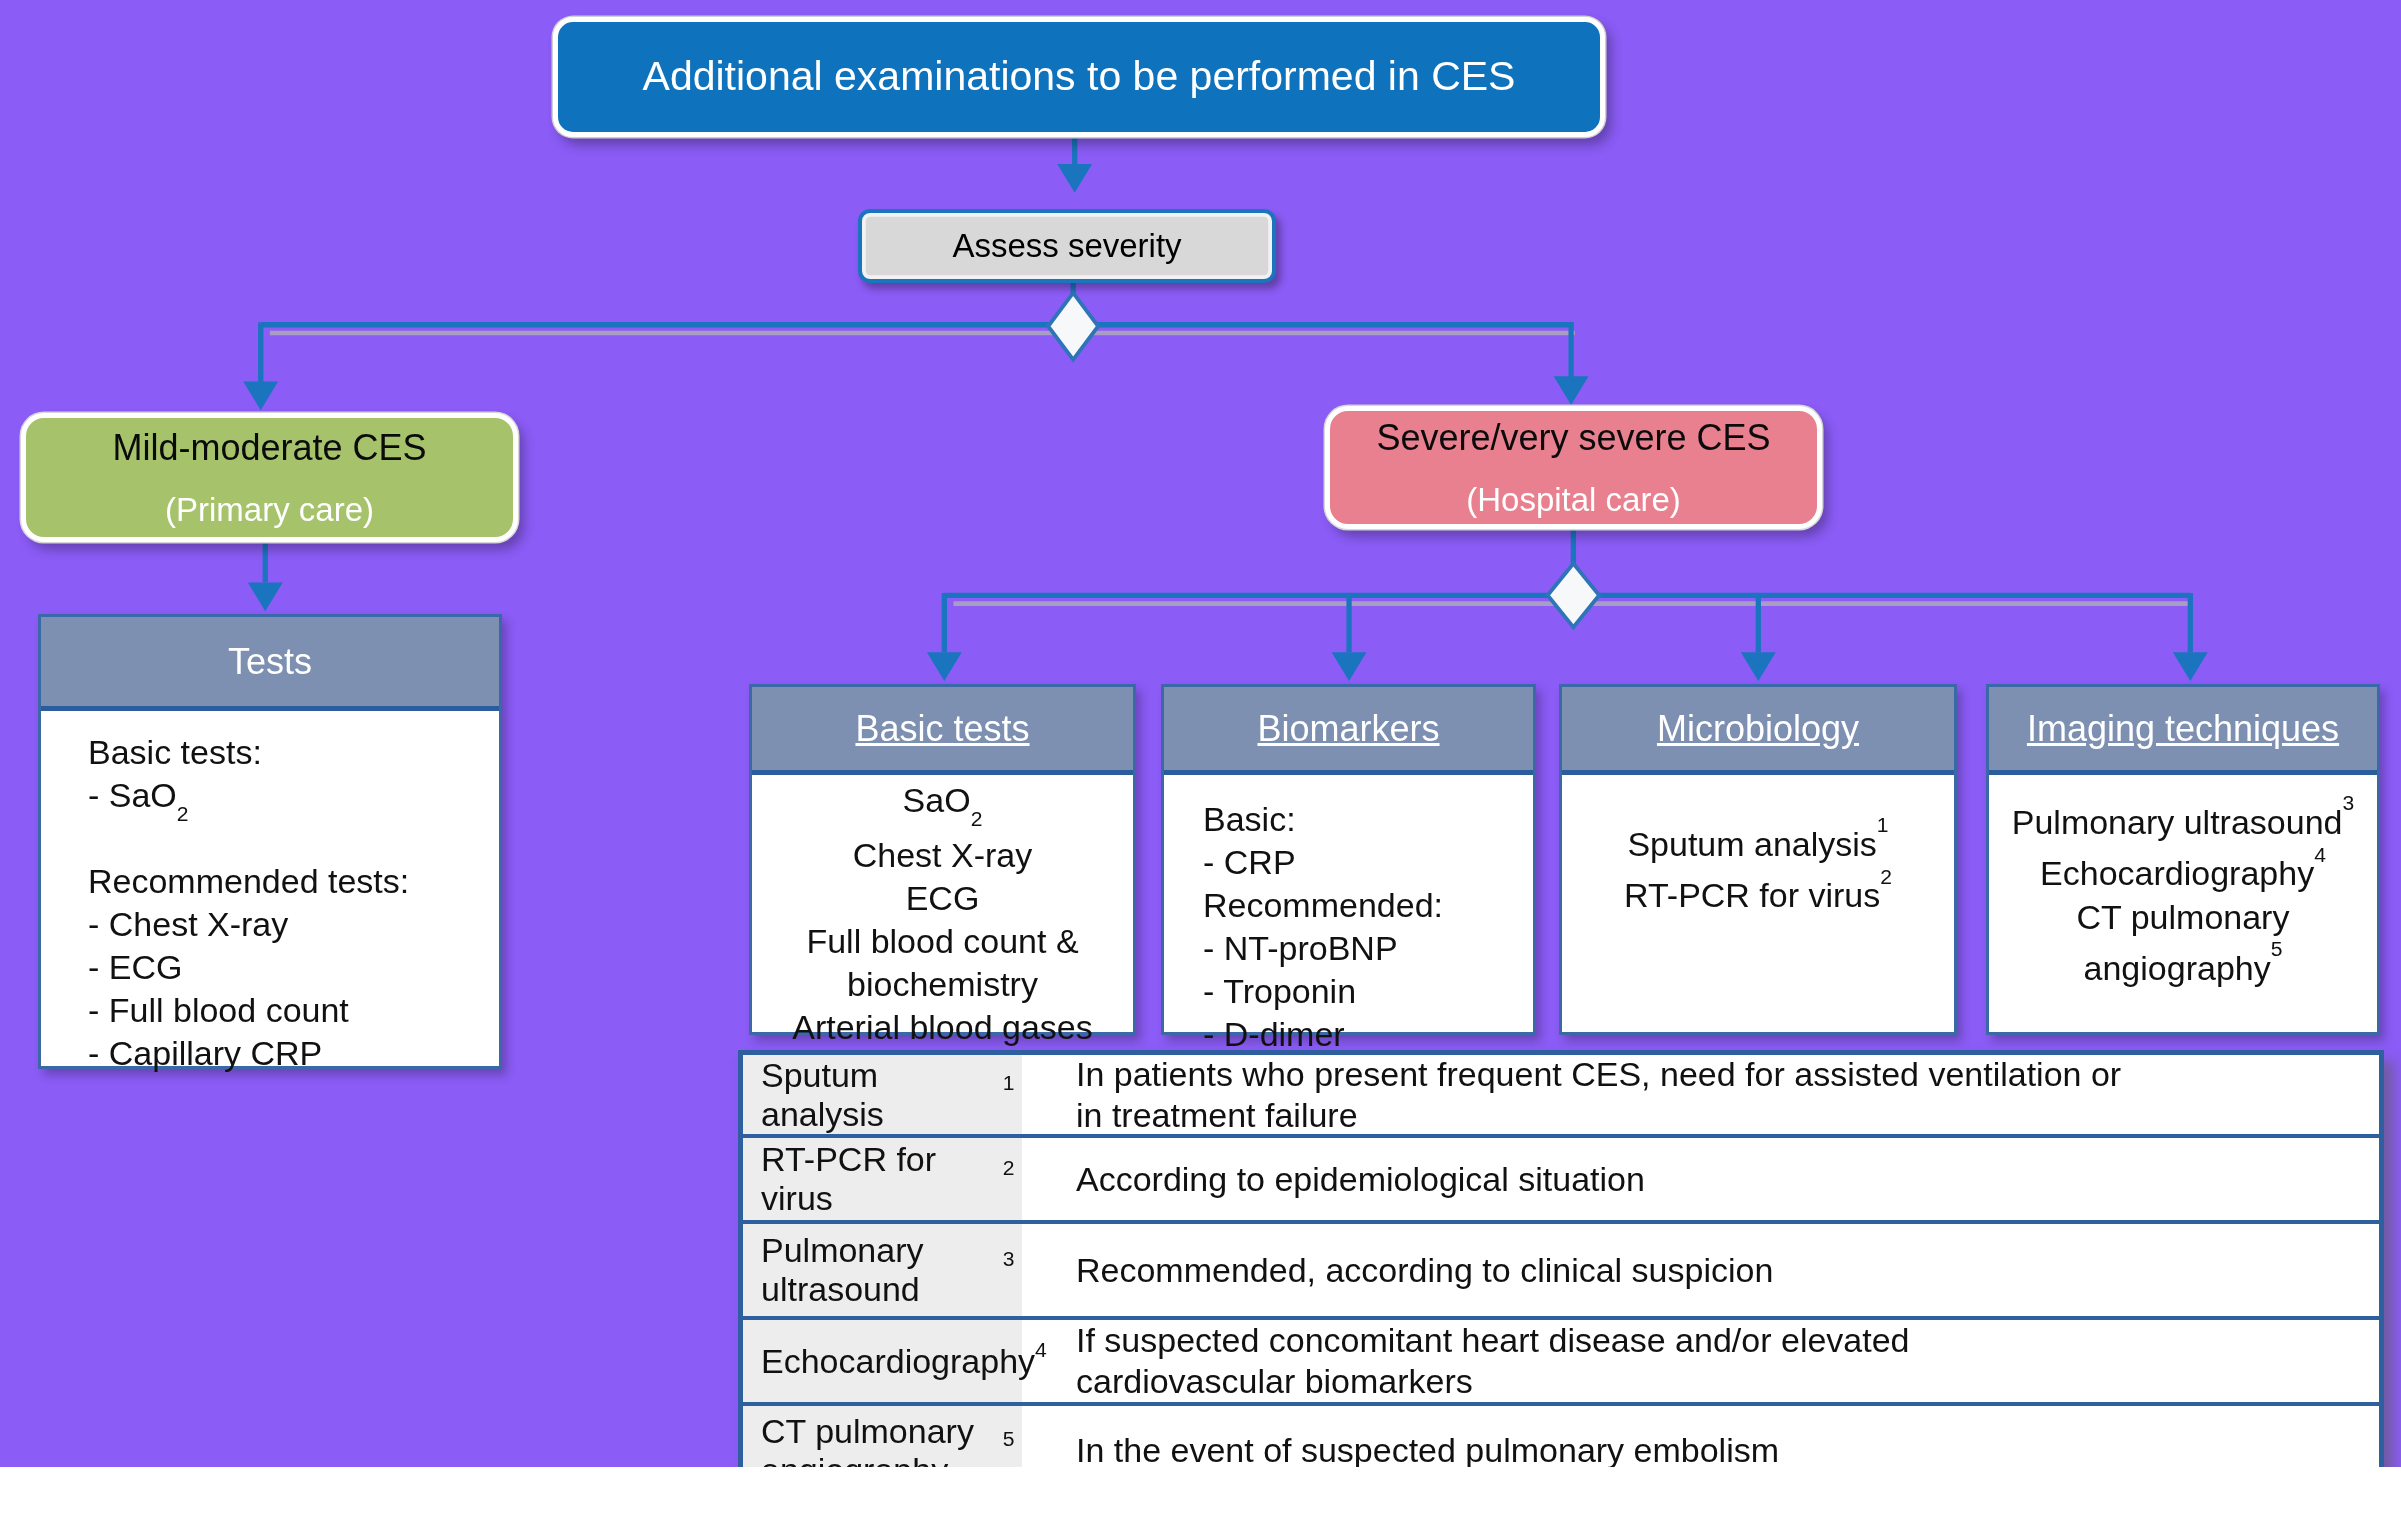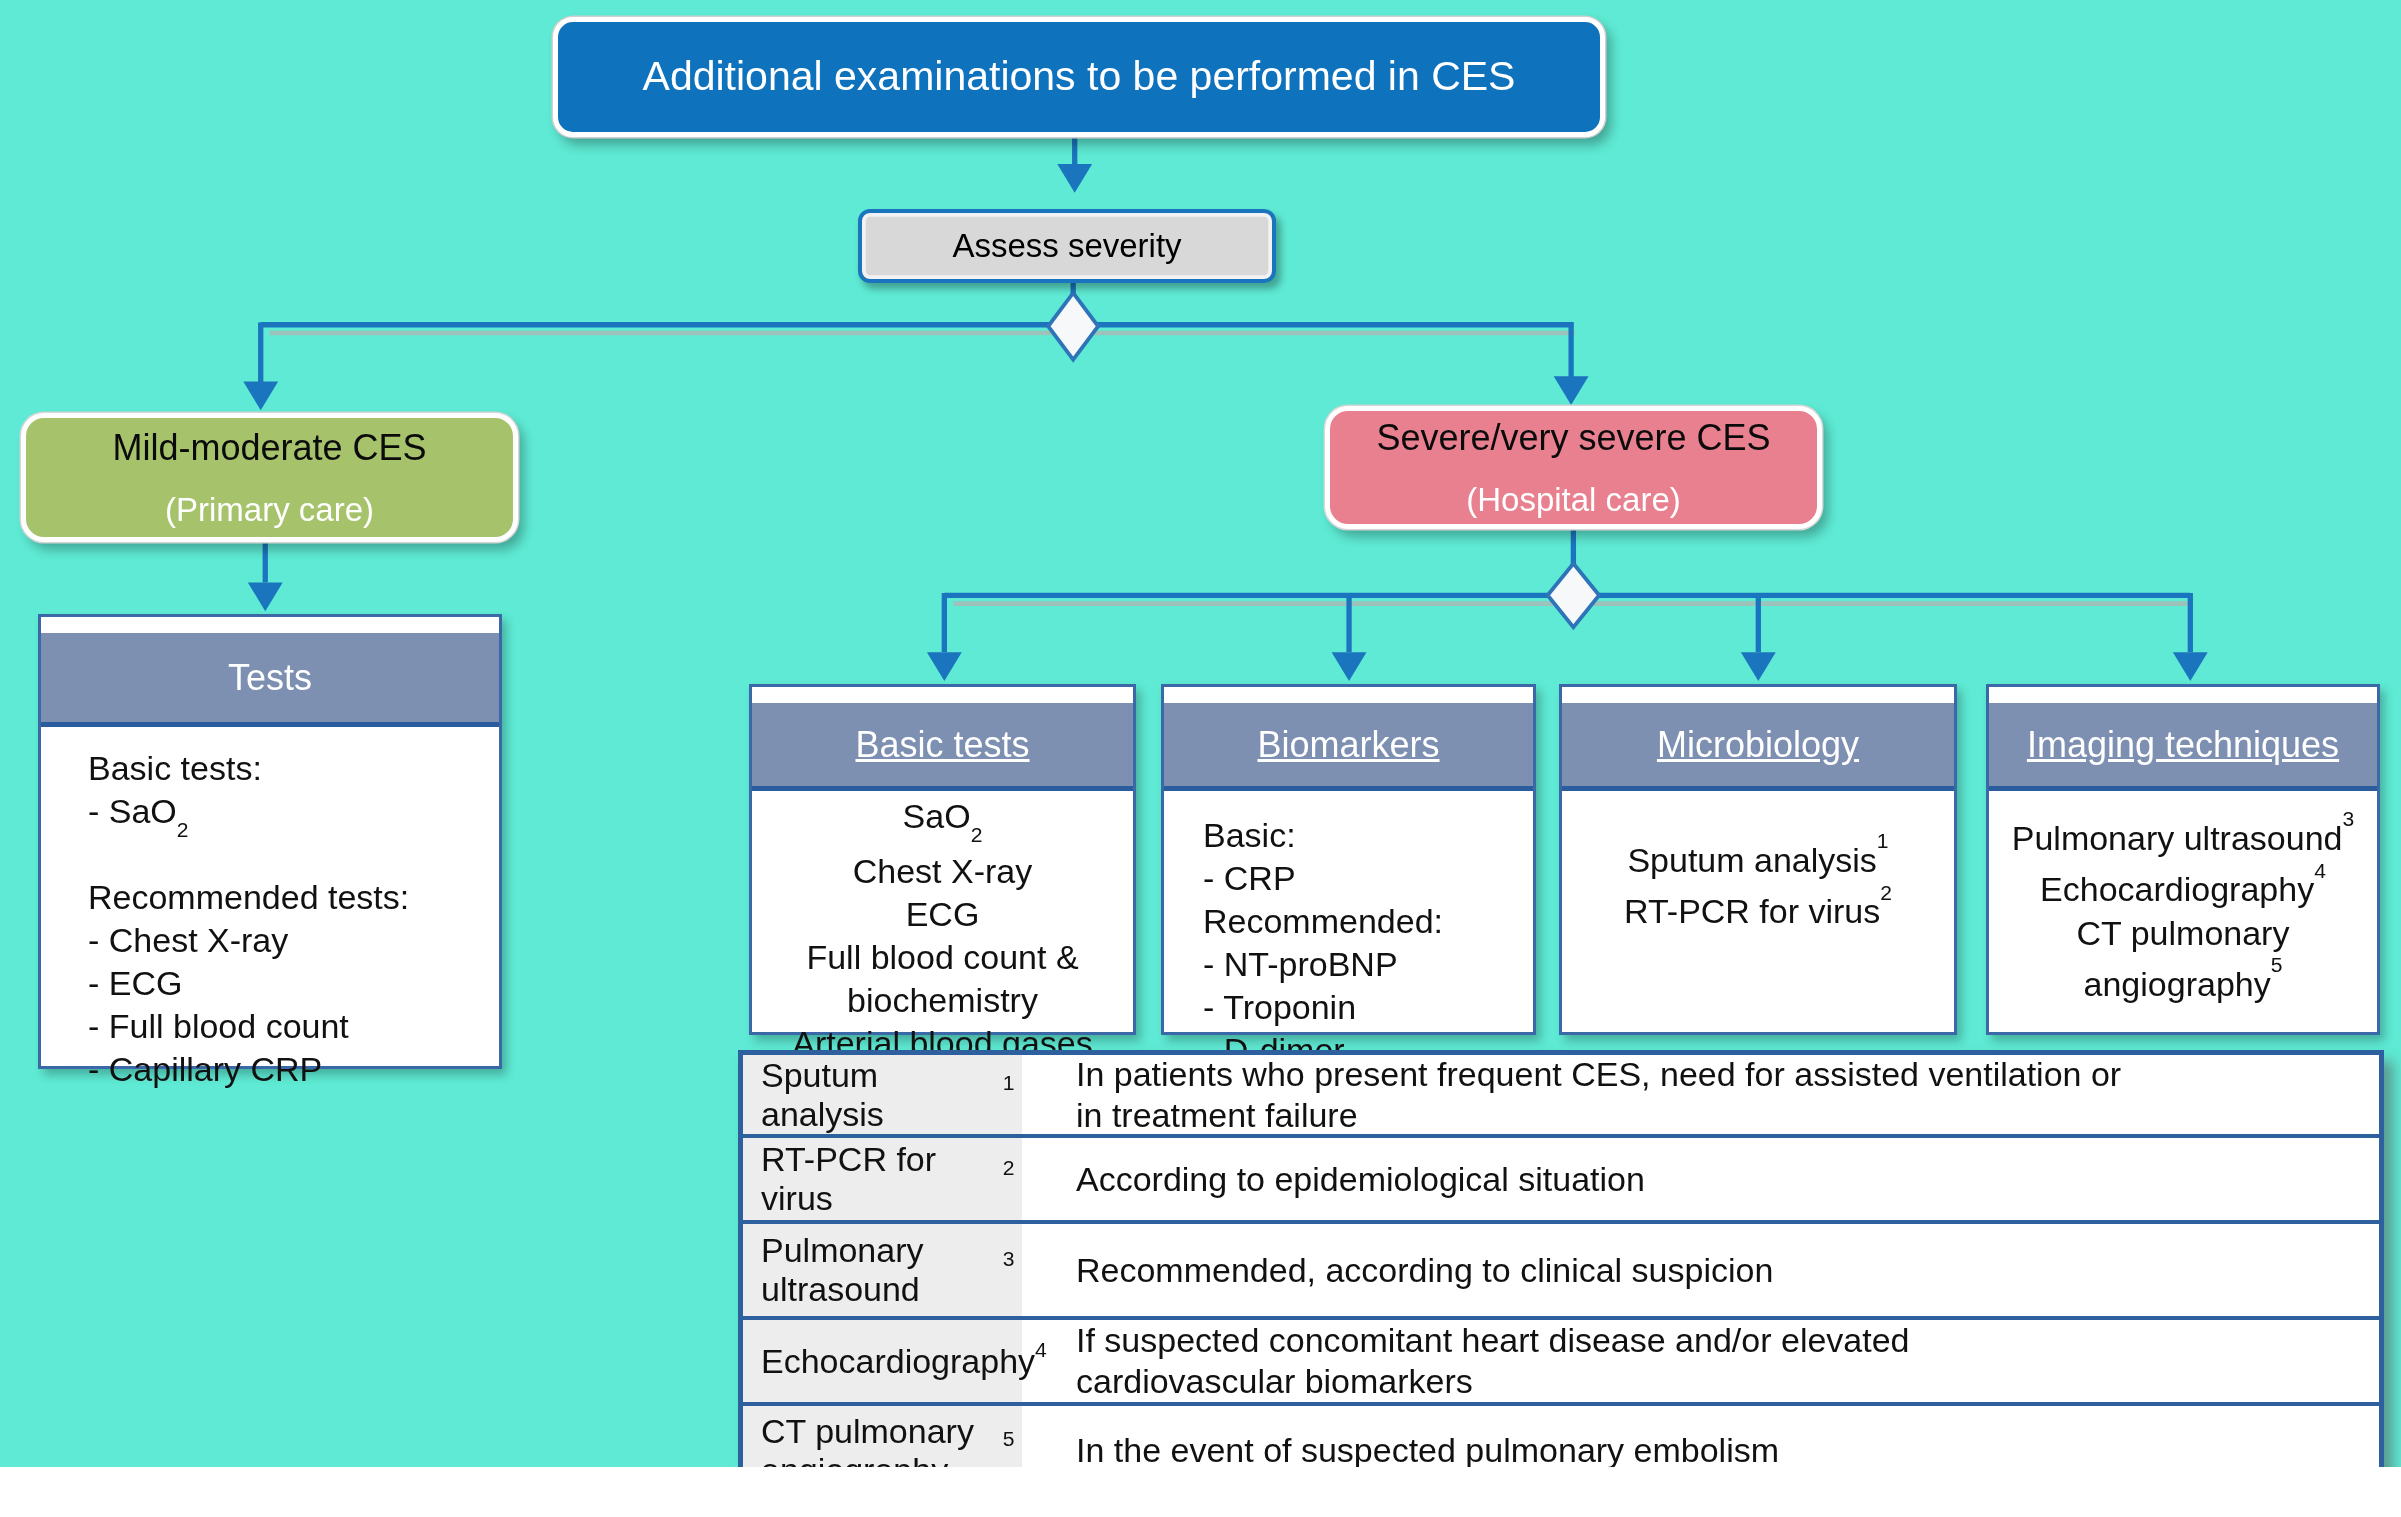--- a/index.html
+++ b/index.html
@@ -1,16 +1,16 @@
 <!DOCTYPE html>
 <html style="font-size:12px"><head>
 <meta charset="utf-8">
 <style>
   html,body{margin:0;padding:0;background:#fff;}
-  .canvas{position:relative;width:2401px;height:1467px;background:#5eead4;overflow:hidden;
+  .canvas{position:relative;width:2401px;height:1467px;background:#8b5cf6;overflow:hidden;
           font-family:"Liberation Sans","DejaVu Sans",sans-serif;color:#111;}
   .connectors{position:absolute;left:0;top:0;z-index:0;}
   .node{position:absolute;box-sizing:border-box;z-index:1;}
 
   .title-box{left:553px;top:16.7px;width:1052px;height:120px;background:#0E72BD;
              border:5.3px solid #fff;border-radius:20px;
              box-shadow:0 0 0 1.5px #cfcfcf,6px 7.6px 12px rgba(0,0,0,.30);
              display:flex;align-items:center;justify-content:center;color:#fff;font-size:41px;}
 
   .assess-box{left:858px;top:209px;width:418px;height:74px;background:#D8D8D8;
@@ -21,21 +21,21 @@
   .branch{border:5.3px solid #fff;border-radius:23px;
           box-shadow:0 0 0 1.5px #d6d6d6,6px 7.6px 10.6px rgba(0,0,0,.28);
           display:flex;flex-direction:column;align-items:center;justify-content:center;text-align:center;gap:20px;}
   .branch .b-title{font-size:36px;color:#0b0b0b;line-height:44px;}
   .branch .b-sub{font-size:33px;color:#fff;line-height:39px;}
   .mild{left:21px;top:413px;width:497px;height:129px;background:#A6C36C;}
   .severe{left:1325px;top:406px;width:497px;height:123px;background:#E8808F;}
 
   .panel{border:3.8px solid #3B69A8;background:#fff;box-shadow:4.5px 6px 9px rgba(0,0,0,.25);}
   .p-header{background:#7D90B2;color:#fff;display:flex;align-items:center;justify-content:center;
-            font-size:36px;border-bottom:5.3px solid #2B5C9E;margin-top:16px;}
+            font-size:36px;border-bottom:5.3px solid #2B5C9E;}
 
   .tests-panel{left:38px;top:614px;width:464px;height:455px;}
   .tests-panel .p-header{height:89px;}
   .tests-body{padding:20px 12px 0 47px;font-size:34px;}
   .tests-body .line{height:43px;line-height:43px;white-space:nowrap;}
 
   .colpanel .p-header{height:83px;text-decoration:underline;}
   .col-body{font-size:34px;line-height:43px;}
   .center-body{text-align:center;padding-top:4px;}
   .col-basic{left:749px;top:684px;width:387px;height:351px;}

